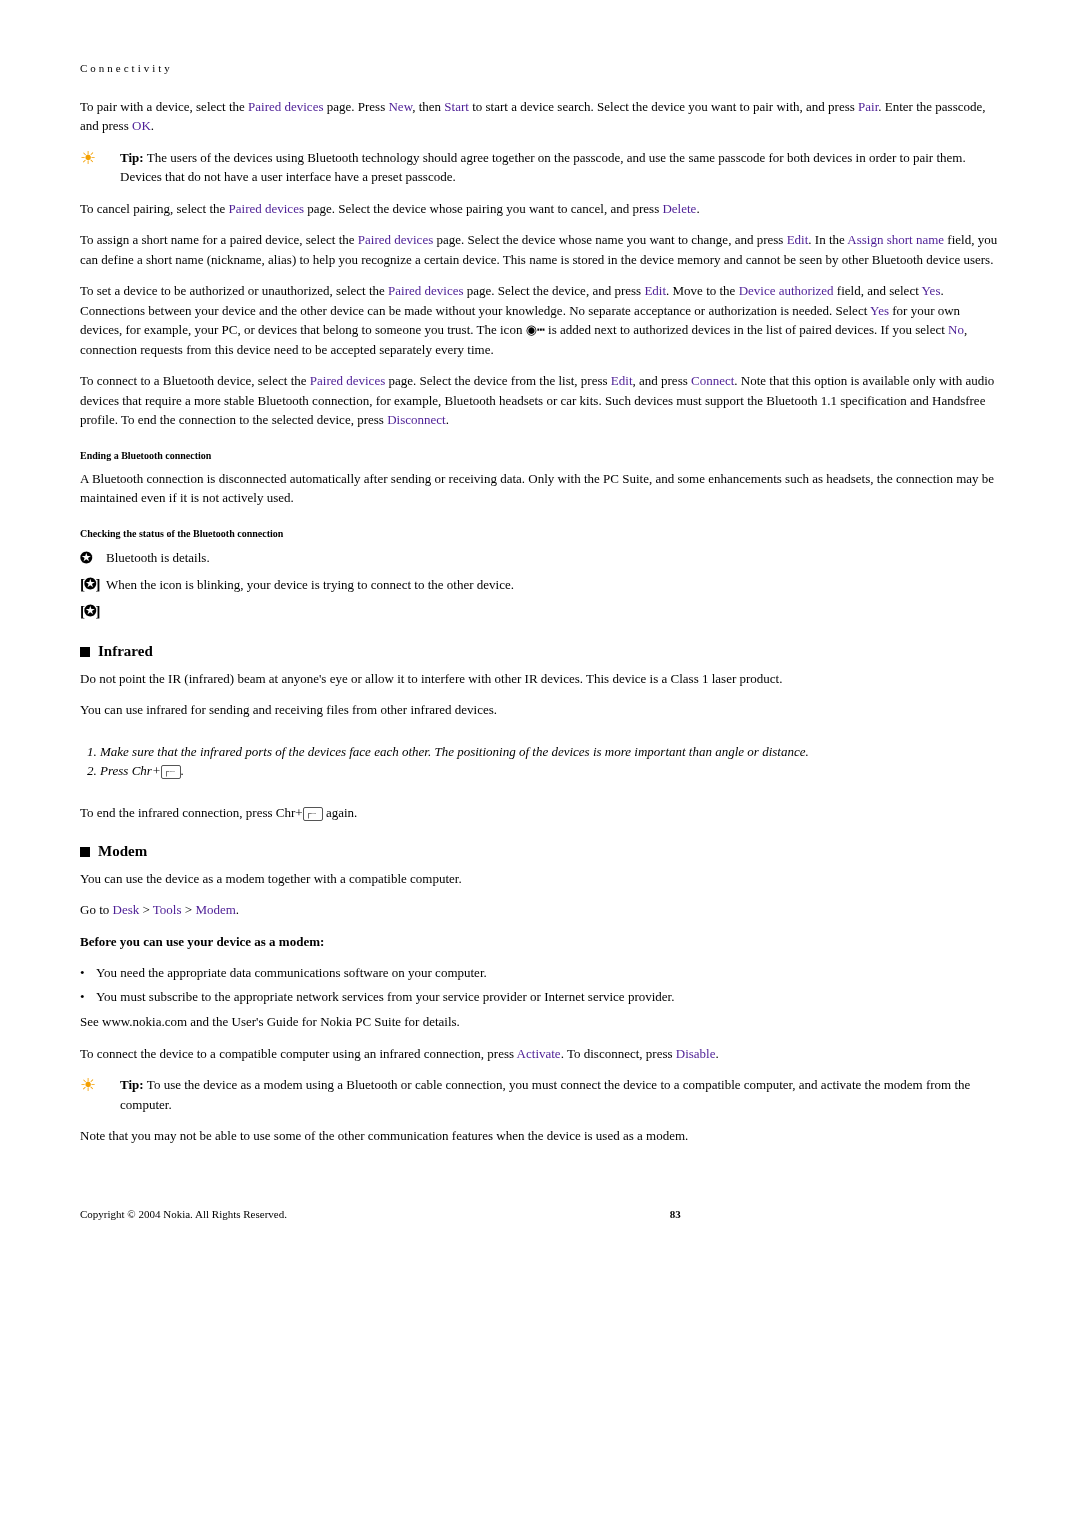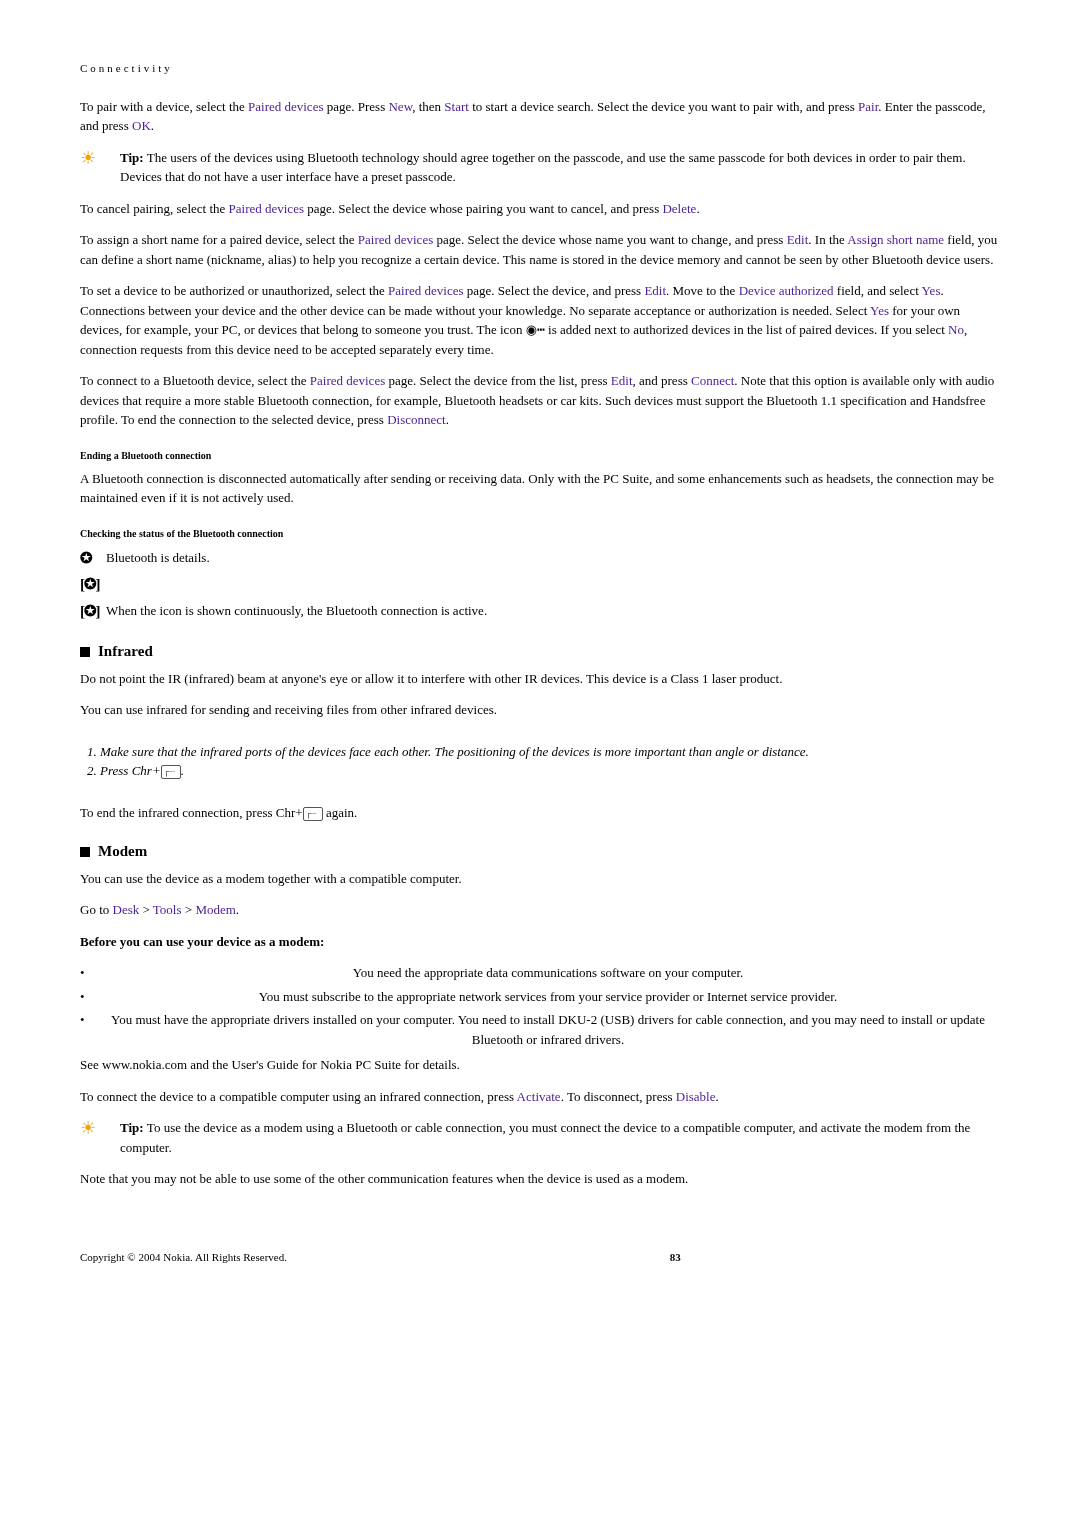--- a/index.html
+++ b/index.html
@@ -79,21 +79,20 @@
   }
   ol {
     margin: 22px 0;
     padding-left: 20px;
     font-style: italic;
   }
   ul.bullets {
     list-style: none;
     margin: 4px 0;
     padding-left: 0;
-    text-align: center;
   }
   ul.bullets li {
     padding-left: 16px;
     position: relative;
     margin: 4px 0;
   }
   ul.bullets li:before {
     content: "•";
     position: absolute;
     left: 0;
@@ -157,24 +156,24 @@
 <p>A Bluetooth connection is disconnected automatically after sending or receiving data. Only with the PC Suite, and some enhancements such as headsets, the connection may be maintained even if it is not actively used.</p>
 
 <h3 class="section">Checking the status of the Bluetooth connection</h3>
 
 <div class="status-row">
   <div class="status-icon">✪</div>
   <div>Bluetooth is details.</div>
 </div>
 <div class="status-row">
   <div class="status-icon brackets">[✪]</div>
+  <div>When the icon is blinking, your device is trying to connect to the other device.</div>
 </div>
 <div class="status-row">
   <div class="status-icon brackets">[✪]</div>
-  <div>When the icon is shown continuously, the Bluetooth connection is active.</div>
 </div>
 
 <h3 class="with-square"><span class="sq"></span><span>Infrared</span></h3>
 
 <p>Do not point the IR (infrared) beam at anyone's eye or allow it to interfere with other IR devices. This device is a Class 1 laser product.</p>
 <p>You can use infrared for sending and receiving files from other infrared devices.</p>
 <ol>
   <li>Make sure that the infrared ports of the devices face each other. The positioning of the devices is more important than angle or distance.</li>
   <li><span>Press Chr+</span><span class="key-icon">┌┈</span><span>.</span></li>
 </ol>
@@ -183,21 +182,20 @@
 <h3 class="with-square"><span class="sq"></span><span>Modem</span></h3>
 
 <p>You can use the device as a modem together with a compatible computer.</p>
 <p>
   <span>Go to </span><span class="blue">Desk</span><span> &gt; </span><span class="blue">Tools</span><span> &gt; </span><span class="blue">Modem</span><span>.</span>
 </p>
 <p class="bold">Before you can use your device as a modem:</p>
 <ul class="bullets">
   <li>You need the appropriate data communications software on your computer.</li>
   <li>You must subscribe to the appropriate network services from your service provider or Internet service provider.</li>
-  <li>You must have the appropriate drivers installed on your computer. You need to install DKU-2 (USB) drivers for cable connection, and you may need to install or update Bluetooth or infrared drivers.</li>
 </ul>
 <p>See www.nokia.com and the User's Guide for Nokia PC Suite for details.</p>
 <p>
   <span>To connect the device to a compatible computer using an infrared connection, press </span><span class="blue">Activate</span><span>. To disconnect, press </span><span class="blue">Disable</span><span>.</span>
 </p>
 
 <div class="tip-row">
   <div class="lightbulb">☀</div>
   <div class="tip-body">
     <span class="bold">Tip: </span><span>To use the device as a modem using a Bluetooth or cable connection, you must connect the device to a compatible computer, and activate the modem from the computer.</span>

